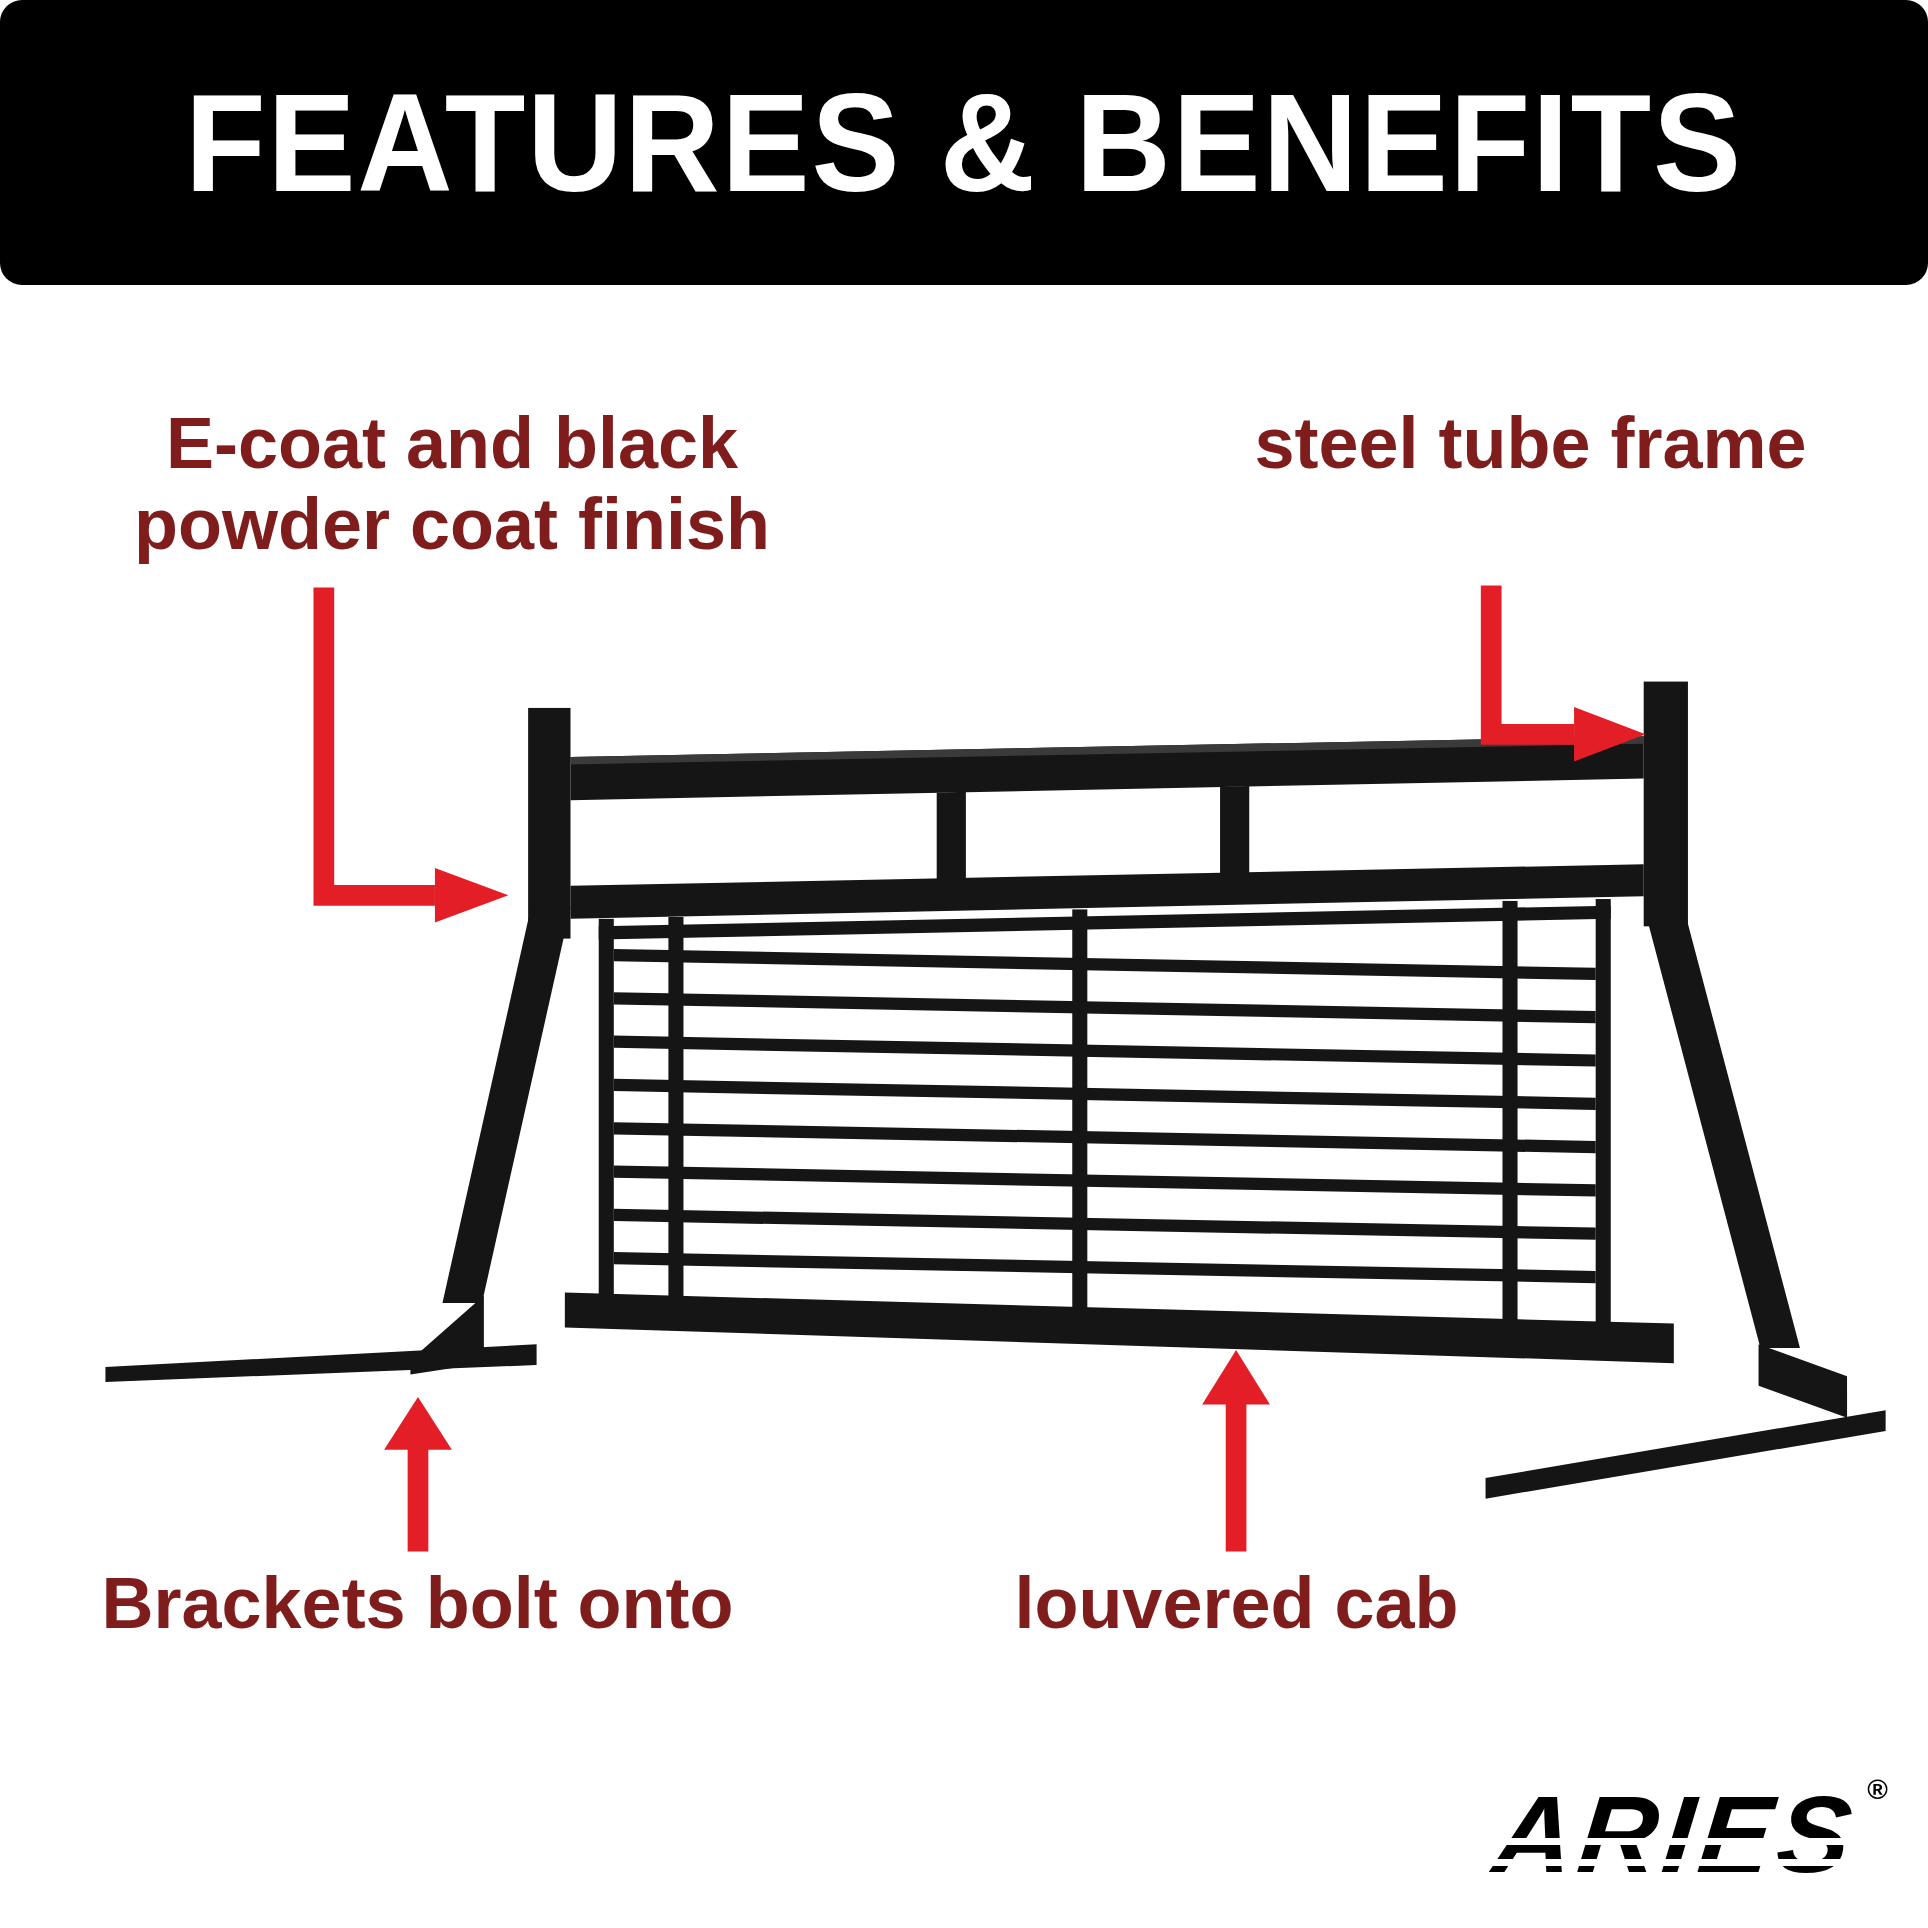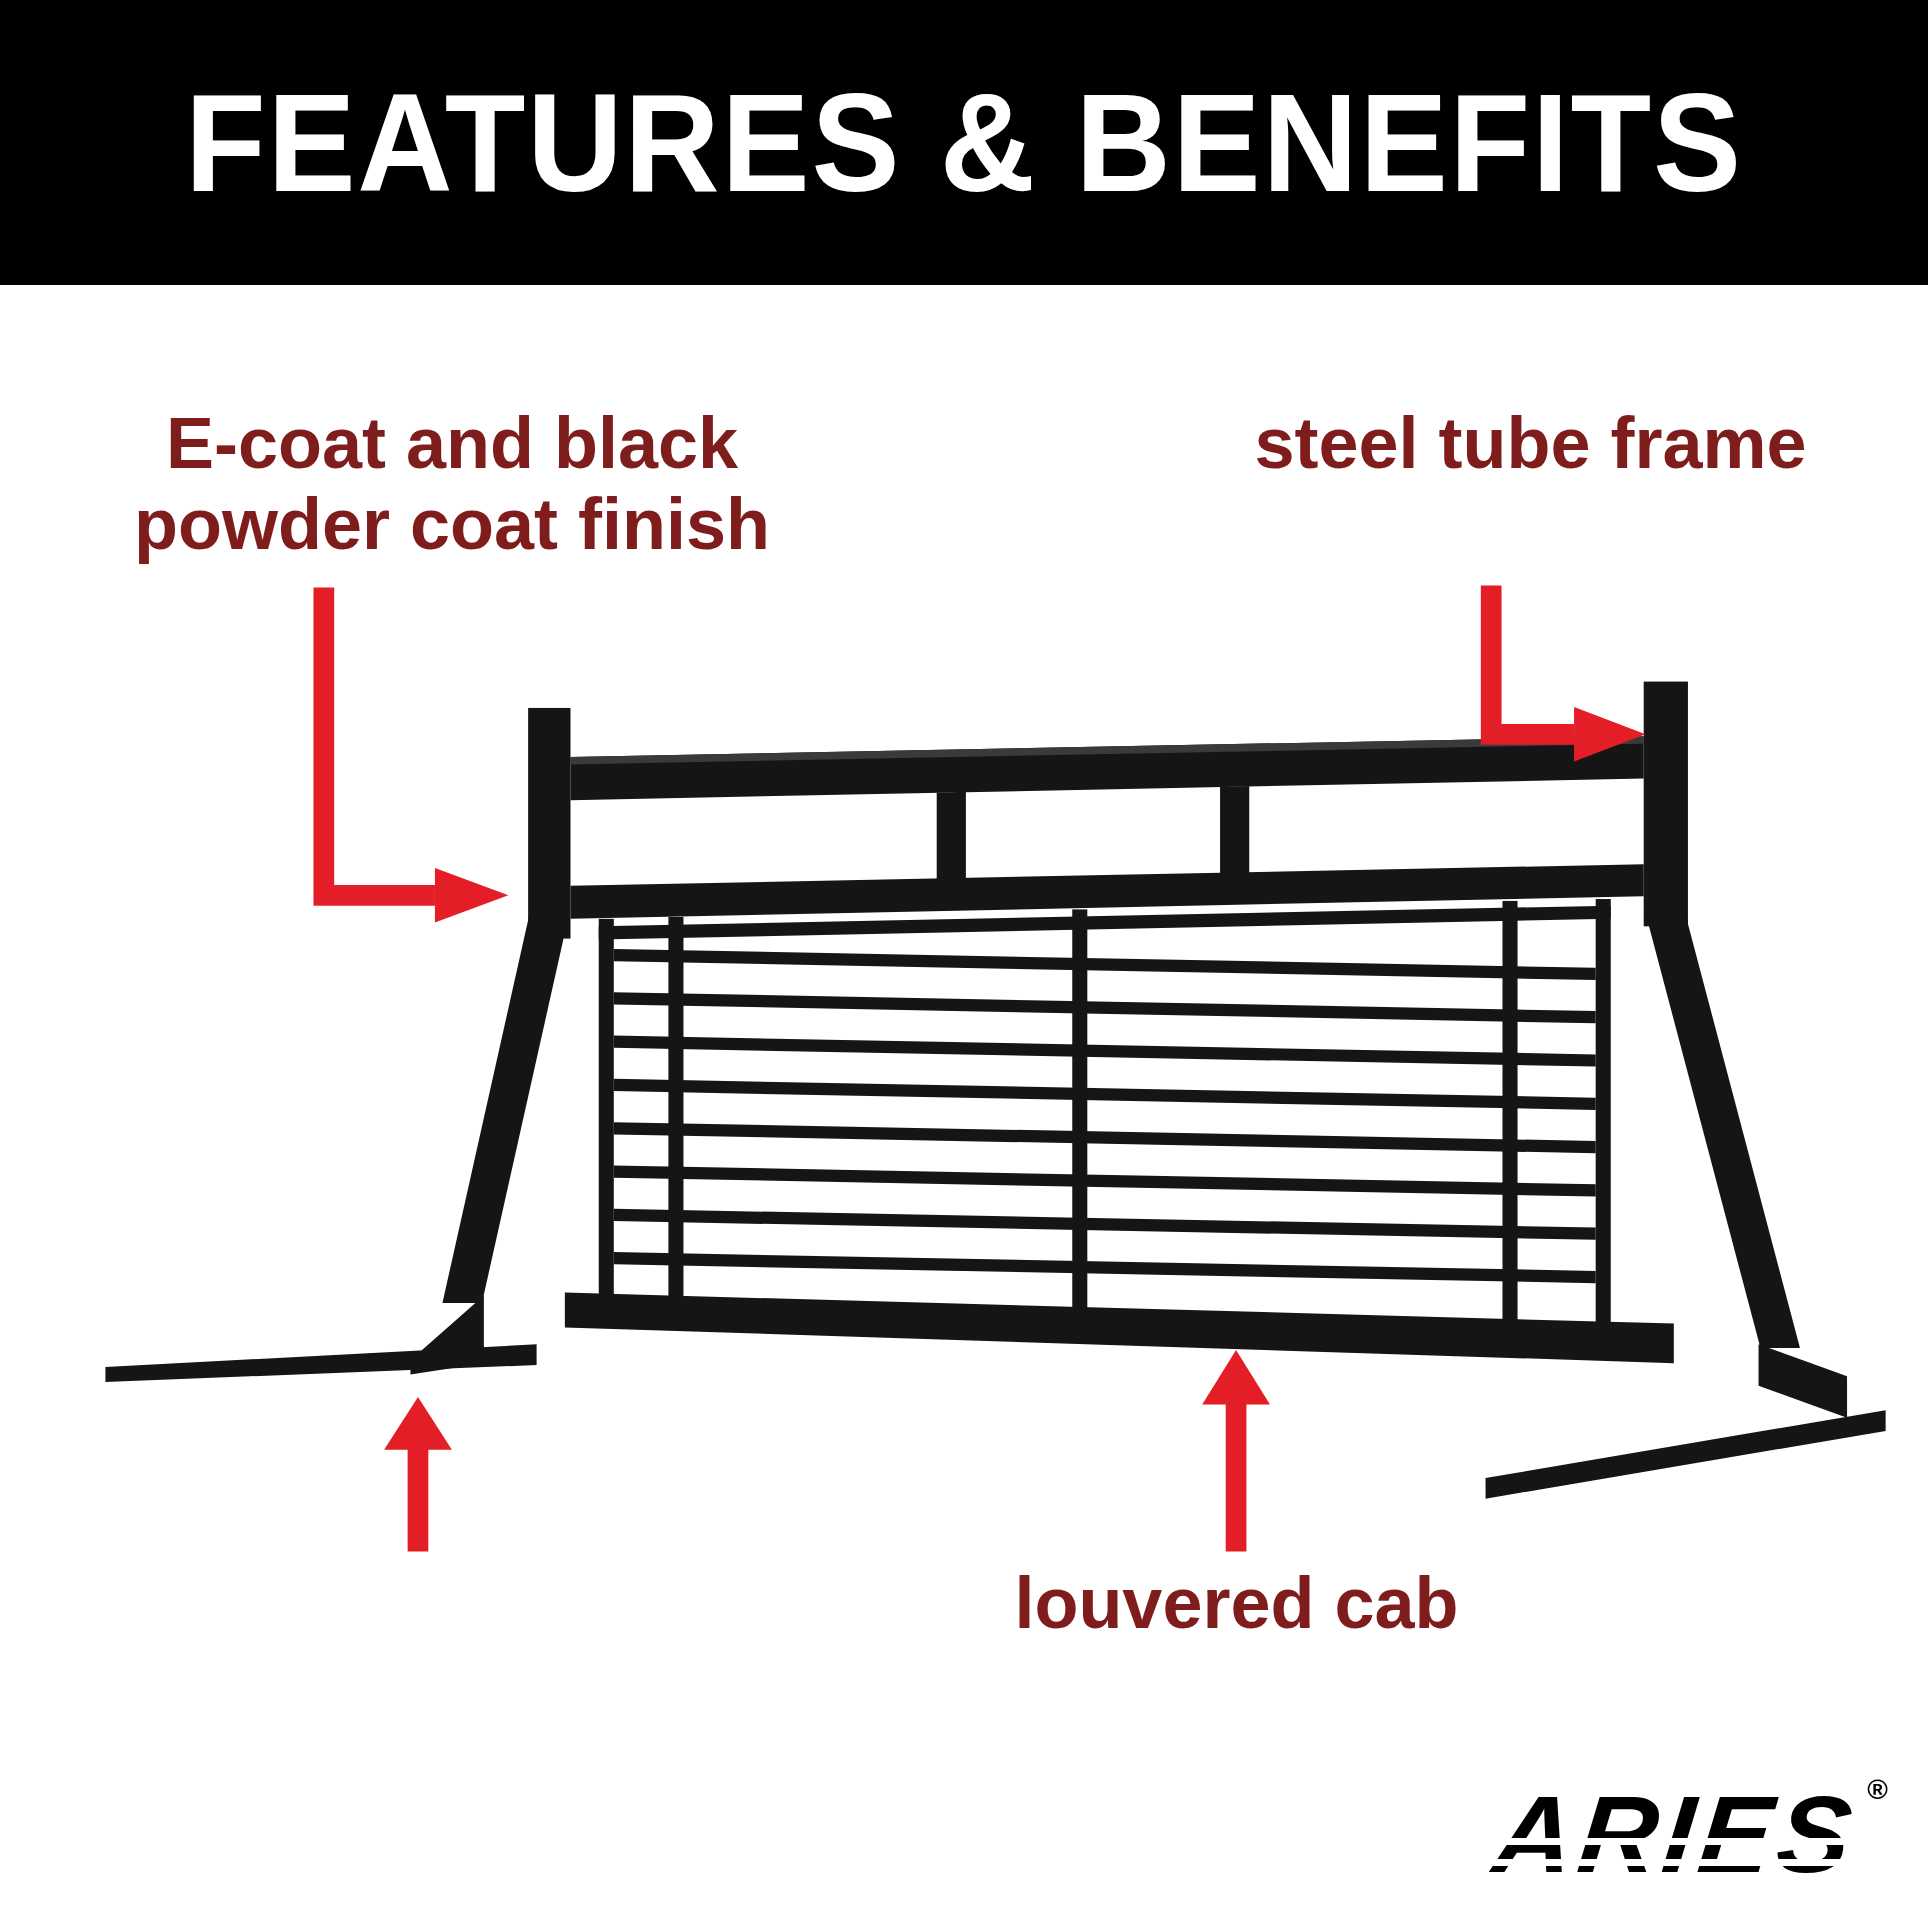--- a/index.html
+++ b/index.html
@@ -3,21 +3,21 @@
 <meta charset="utf-8">
 <style>
   html,body{margin:0;padding:0;}
   body{
     width:1928px;height:1928px;position:relative;overflow:hidden;
     background:#fff;
     font-family:"Liberation Sans",sans-serif;
   }
   .header{
     position:absolute;top:0;left:0;width:1928px;height:285px;
-    background:#000;display:flex;align-items:center;justify-content:center;
+    background:#000;display:flex;align-items:center;justify-content:center;border-radius:22px;
   }
   .header h1{
     margin:0;color:#fff;font-size:139px;font-weight:700;letter-spacing:1.9px;
     transform:scaleX(0.95);white-space:nowrap;
   }
   .scene{position:absolute;top:0;left:0;width:1928px;height:1928px;}
   .rack-shape{fill:#151515;}
   .rack-hl{fill:#3a3a3a;}
   .arrow-line{stroke:#E31E26;stroke-width:22px;fill:none;}
   .arrow-head{fill:#E31E26;}
@@ -120,20 +120,21 @@
 <div class="callout callout-ecoat">
   <span>E-coat and black</span>
   <span>powder coat finish</span>
 </div>
 
 <div class="callout callout-steel">
   <span>steel tube frame</span>
 </div>
 
 <div class="callout callout-brackets">
+  <span>Brackets bolt onto</span>
 </div>
 
 <div class="callout callout-louvered">
   <span>louvered cab</span>
 </div>
 
 <div class="logo">
   <div class="logo-inner">
     <span class="logo-text">ARIES</span>
     <span class="reg">®</span>

